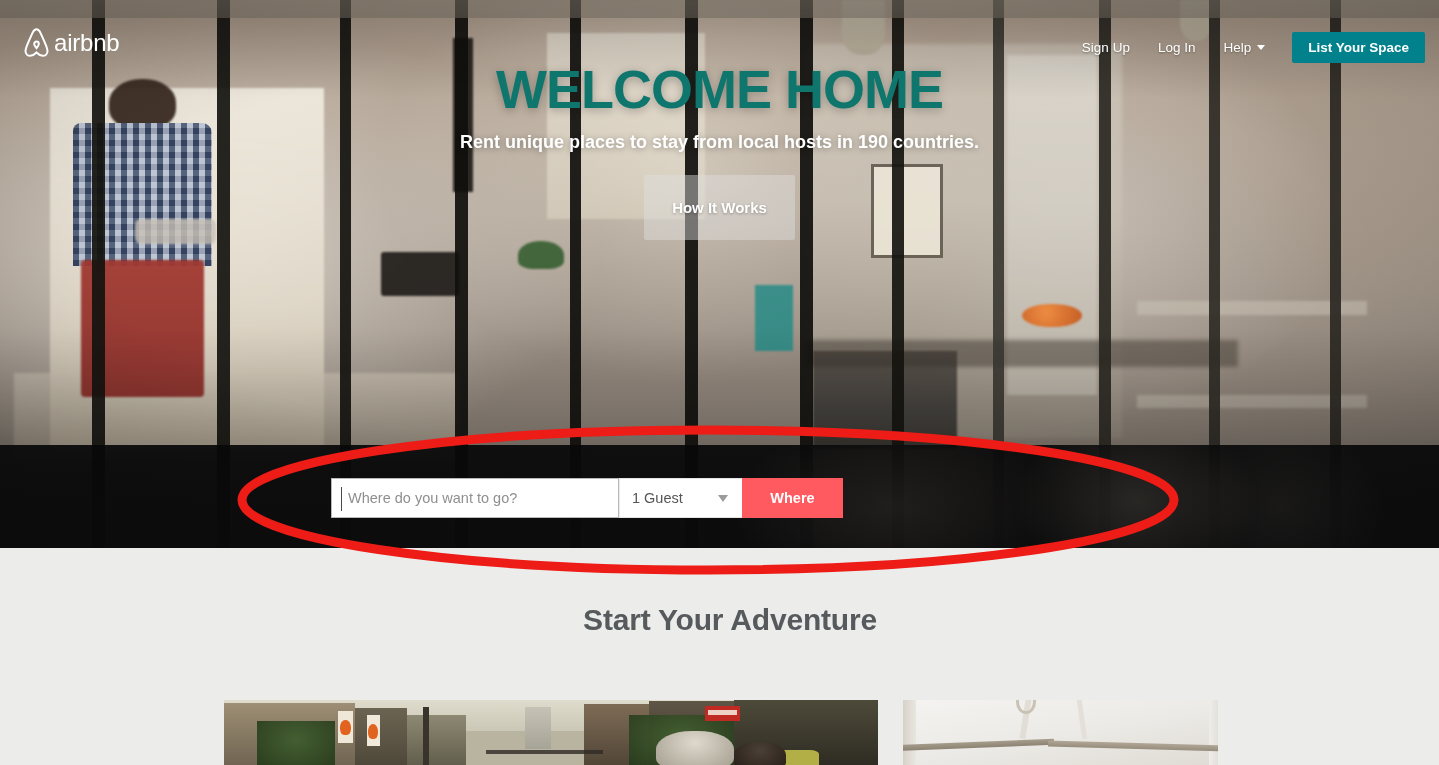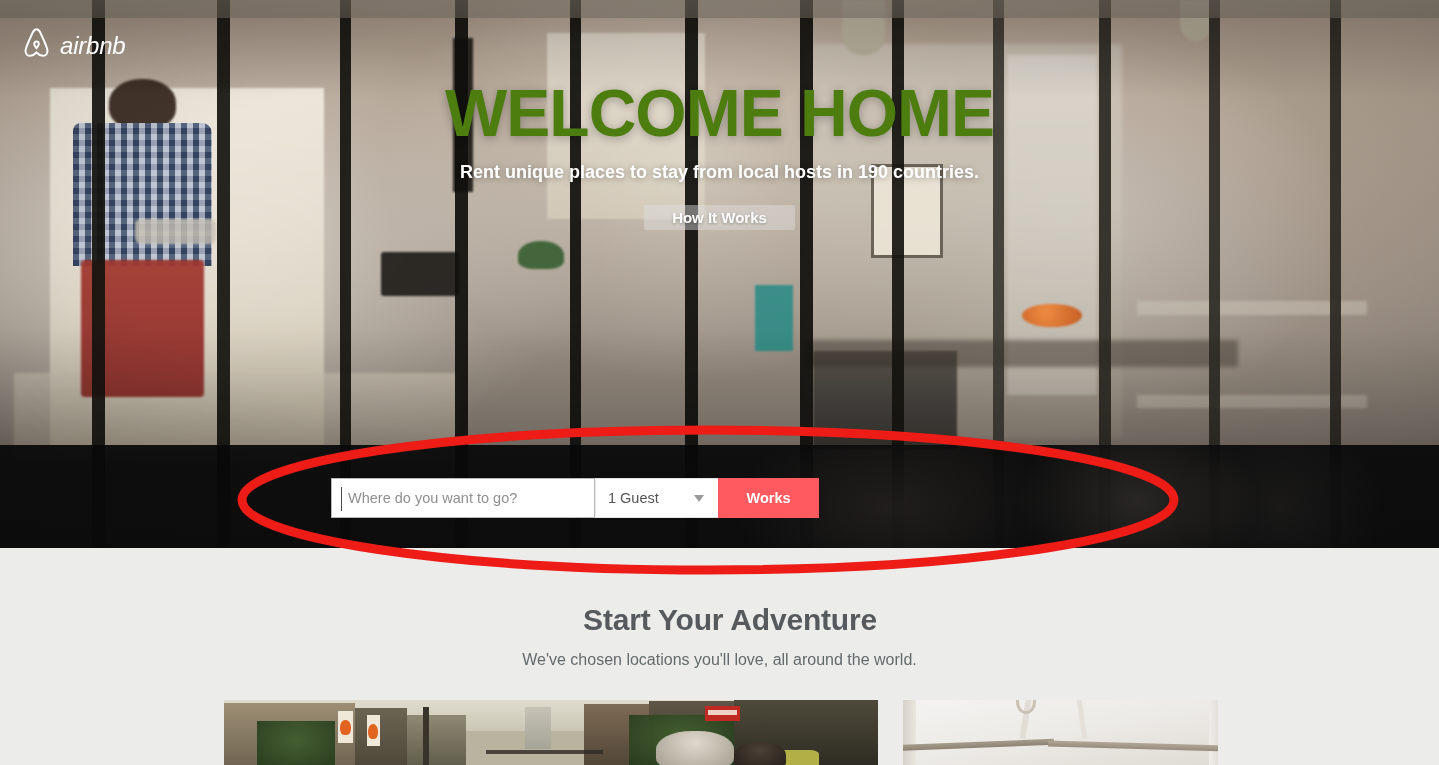--- a/index.html
+++ b/index.html
@@ -145,21 +145,21 @@
   .hero-darkband .dbphoto {
     position:absolute; inset:0;
     background:
       radial-gradient(ellipse 16% 120% at 62% 60%, rgba(120,110,96,.18), rgba(0,0,0,0) 70%),
       radial-gradient(ellipse 12% 120% at 79% 55%, rgba(150,142,126,.20), rgba(0,0,0,0) 70%),
       radial-gradient(ellipse 10% 120% at 89% 60%, rgba(90,86,78,.16), rgba(0,0,0,0) 72%);
   }
 
   
   .navbar { position:absolute; left:0; top:0; width:1439px; height:86px; z-index:20; }
-  .logo { position:absolute; left:22px; top:27px; display:flex; align-items:flex-end; gap:9px;font-style:italic; }
+  .logo { position:absolute; left:22px; top:27px; display:flex; align-items:center; gap:3px; }
   .logo svg { display:block; }
   .logo-word {
     color:#fff; font-size:24px; font-weight:400; letter-spacing:-0.2px; line-height:1;
     font-family:"Liberation Sans", sans-serif;
   }
   .nav-right { position:absolute; right:14px; top:32px; display:flex; align-items:center; gap:0; }
   .nav-link {
     color:#fff; font-size:13.5px; padding:0 14px; line-height:20px;
     text-decoration:none; white-space:nowrap; cursor:pointer;
     text-shadow:0 1px 2px rgba(0,0,0,.35);
@@ -168,42 +168,42 @@
   .caret-down { width:0;height:0;border-left:4.5px solid transparent;border-right:4.5px solid transparent;border-top:5px solid #fff; display:block; }
   .btn-list {
     margin-left:13px; background:#00818C; color:#fff; font-size:13.5px; font-weight:bold;
     padding:8px 16px; border:none; border-radius:2px; cursor:pointer; white-space:nowrap;
     font-family:"Liberation Sans", sans-serif;
   }
 
   
   .hero-copy { position:absolute; left:0; top:0; width:1439px; z-index:15; text-align:center; }
   .hero-title {
-    margin-top:80px; color:#4d7c0f; font-size:66px; font-weight:bold; line-height:1.0;
+    margin-top:62px; color:#0f766e; font-size:54px; font-weight:bold; line-height:1.0;
     letter-spacing:-1px; text-shadow:0 2px 10px rgba(0,0,0,.28);
   }
   .hero-sub {
     margin-top:16px; color:#fff; font-size:18px; font-weight:bold;
     text-shadow:0 1px 6px rgba(0,0,0,.35);
   }
   .btn-how {
     margin-top:22px; display:inline-block; background:rgba(225,225,225,.45);
-    color:#fff; font-size:15px; font-weight:bold; padding:4px 28px; border:none;
+    color:#fff; font-size:15px; font-weight:bold; padding:24px 28px; border:none;
     border-radius:2px; cursor:pointer; font-family:"Liberation Sans", sans-serif;
     text-shadow:0 1px 3px rgba(0,0,0,.3);
   }
 
   
   .searchbar { position:absolute; left:331px; top:478px; height:40px; display:flex; z-index:25; }
   .sf {
     height:40px; background:#fff; display:flex; align-items:center;
     font-size:14.5px; color:#9a9a9a; padding:0 12px; cursor:text;
   }
   .sf-where {
-    width:264px; border:1px solid #b9b9b9; position:relative; color:#8f8f8f;
+    width:288px; border:1px solid #b9b9b9; position:relative; color:#8f8f8f;
   }
   .caret-bar {
     position:absolute; left:9px; top:8px; width:1px; height:24px; background:#4a4a4a;
   }
   .sf-where .ph { margin-left:4px; }
   .sf-checkin { width:129px; margin-left:5px; border:1px solid #e4e4e4; border-right:none; }
   .sf-checkout { width:130px; border:1px solid #e4e4e4; border-left:1px solid #e9e9e9; border-right:none; }
   .sf-guest {
     width:123px; border:1px solid #e4e4e4; border-left:1px solid #e9e9e9; border-right:none;
     color:#555; justify-content:space-between; cursor:pointer;
@@ -330,43 +330,51 @@
     <div class="logo">
       <span>
         <svg width="29" height="31" viewBox="0 0 29 31" aria-hidden="true">
           <path d="M14.5 2.2c1.6 0 2.7 1.1 3.7 3.2 1.1 2.2 2.6 5.6 4.4 9.7 1.8 4.1 2.9 6.8 2.9 8.8 0 2.9-2.1 4.9-4.8 4.9-2 0-3.9-1-6.2-3.3-2.3 2.3-4.2 3.3-6.2 3.3-2.7 0-4.8-2-4.8-4.9 0-2 1.1-4.7 2.9-8.8C8.2 11 9.7 7.6 10.8 5.4c1-2.1 2.1-3.2 3.7-3.2z" fill="none" stroke="#ffffff" stroke-width="2"></path>
           <path d="M14.5 21.2c-1.5-1.8-2.3-3.2-2.3-4.3 0-1.4 1-2.3 2.3-2.3s2.3.9 2.3 2.3c0 1.1-.8 2.5-2.3 4.3z" fill="none" stroke="#ffffff" stroke-width="2"></path>
         </svg>
       </span>
       <span class="logo-word">airbnb</span>
     </div>
 
+    <div class="nav-right">
+      <a class="nav-link">Sign Up</a>
+      <a class="nav-link">Log In</a>
+      <a class="nav-link nav-help">
+        <span>Help</span>
+        <span class="caret-down"></span>
+      </a>
+      <button class="btn-list" style="background: rgb(0, 129, 140);">List Your Space</button>
+    </div>
   </div>
 
   <div class="hero-copy">
     <div class="hero-title">WELCOME HOME</div>
     <div class="hero-sub">Rent unique places to stay from local hosts in 190 countries.</div>
     <button class="btn-how">How It Works</button>
   </div>
 
   <div class="searchbar">
     <div class="sf sf-where">
       <span class="caret-bar"></span>
       <span class="ph">Where do you want to go?</span>
     </div>
     <div class="sf sf-guest">
       <span>1 Guest</span>
       <span class="gtri"></span>
     </div>
-    <button class="btn-search" style="background: rgb(255, 90, 95);">Works</button>
+    <button class="btn-search" style="background: rgb(255, 90, 95);">Where</button>
   </div>
 
   <div class="lower">
     <div class="sec-title">Start Your Adventure</div>
-    <div class="sec-sub">We've chosen locations you'll love, all around the world.</div>
 
     <div class="cards">
       <div class="card card-wide">
         <div class="city">
           <div class="city-sky"></div>
           <div class="city-r3"></div>
           <div class="city-r2"></div>
           <div class="city-r1"></div>
           <div class="city-tower"></div>
           <div class="city-l3"></div>

